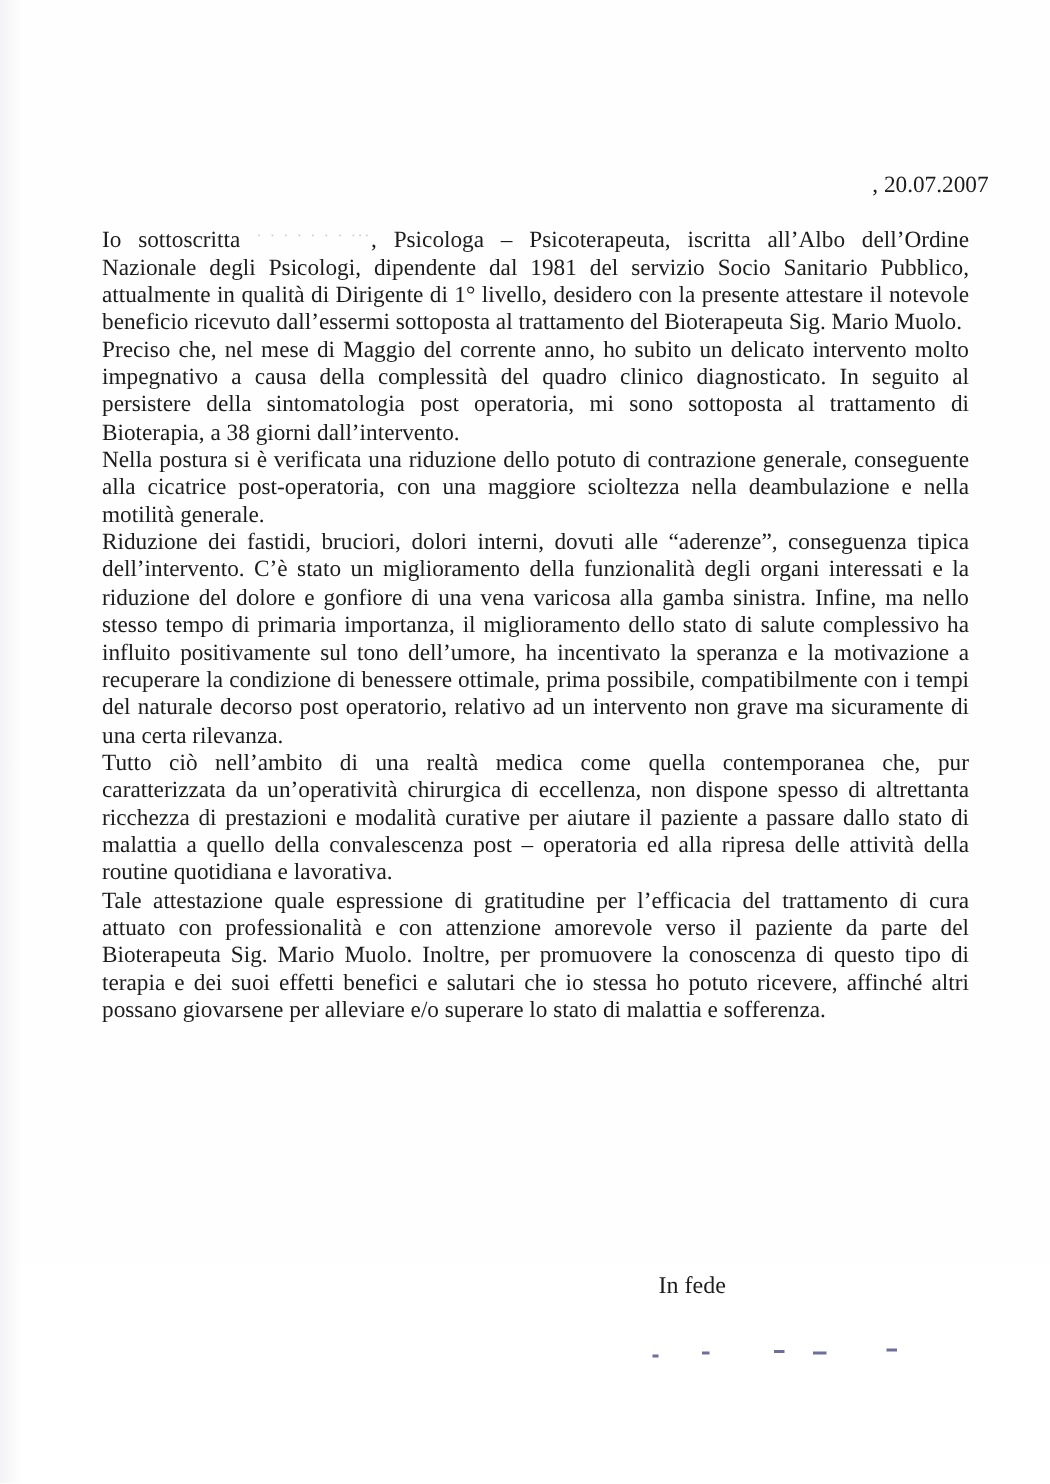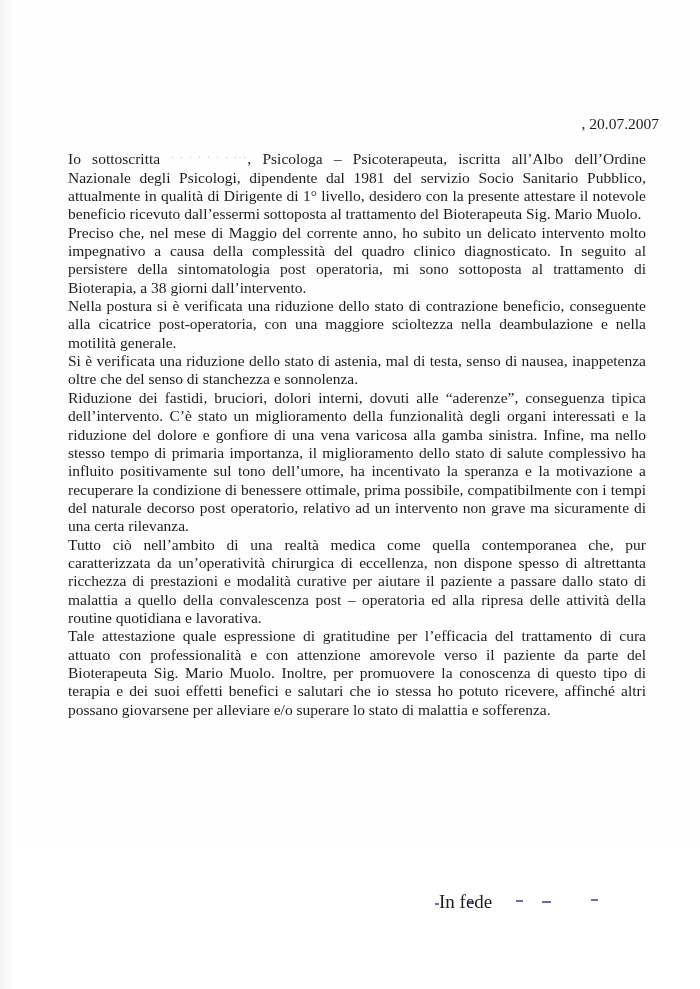--- a/index.html
+++ b/index.html
@@ -47,22 +47,22 @@
       color: #c8c8c8;
       letter-spacing: 2px;
       font-size: 10px;
       vertical-align: baseline;
       overflow: hidden;
       white-space: nowrap;
     }
     .closing {
       position: absolute;
       left: 439px;
-      top: 892px;
-      font-size: 19px;
+      top: 848px;
+      font-size: 16px;
       line-height: 20px;
     }
     .signature {
       position: absolute;
       left: 425px;
       top: 898px;
       width: 200px;
       height: 8px;
     }
     .sig-dash {
@@ -82,22 +82,21 @@
 <body>
 
 <div class="page">
   <div class="scan-edge"></div>
 
   <div class="date">, 20.07.2007</div>
 
   <div class="body-text">
     <p><span>Io sottoscritta</span> <span class="redacted">. . .  . .  . .  ....</span><span>, Psicologa – Psicoterapeuta, iscritta all’Albo dell’Ordine Nazionale degli Psicologi, dipendente dal 1981 del servizio Socio Sanitario Pubblico, attualmente in qualità di Dirigente di 1° livello, desidero con la presente attestare il notevole beneficio ricevuto dall’essermi sottoposta al trattamento del Bioterapeuta Sig. Mario Muolo.</span></p>
     <p>Preciso che, nel mese di Maggio del corrente anno, ho subito un delicato intervento molto impegnativo a causa della complessità del quadro clinico diagnosticato. In seguito al persistere della sintomatologia post operatoria, mi sono sottoposta al trattamento di Bioterapia, a 38 giorni dall’intervento.</p>
-    <p>Nella postura si è verificata una riduzione dello stato di contrazione beneficio, conseguente alla cicatrice post-operatoria, con una maggiore scioltezza nella deambulazione e nella motilità generale.</p>
-    <p>Si è verificata una riduzione dello stato di astenia, mal di testa, senso di nausea, inappetenza oltre che del senso di stanchezza e sonnolenza.</p>
+    <p>Nella postura si è verificata una riduzione dello potuto di contrazione generale, conseguente alla cicatrice post-operatoria, con una maggiore scioltezza nella deambulazione e nella motilità generale.</p>
     <p>Riduzione dei fastidi, bruciori, dolori interni, dovuti alle “aderenze”, conseguenza tipica dell’intervento. C’è stato un miglioramento della funzionalità degli organi interessati e la riduzione del dolore e gonfiore di una vena varicosa alla gamba sinistra. Infine, ma nello stesso tempo di primaria importanza, il miglioramento dello stato di salute complessivo ha influito positivamente sul tono dell’umore, ha incentivato la speranza e la motivazione a recuperare la condizione di benessere ottimale, prima possibile, compatibilmente con i tempi del naturale decorso post operatorio, relativo ad un intervento non grave ma sicuramente di una certa rilevanza.</p>
     <p>Tutto ciò nell’ambito di una realtà medica come quella contemporanea che, pur caratterizzata da un’operatività chirurgica di eccellenza, non dispone spesso di altrettanta ricchezza di prestazioni e modalità curative per aiutare il paziente a passare dallo stato di malattia a quello della convalescenza post – operatoria ed alla ripresa delle attività della routine quotidiana e lavorativa.</p>
     <p>Tale attestazione quale espressione di gratitudine per l’efficacia del trattamento di cura attuato con professionalità e con attenzione amorevole verso il paziente da parte del Bioterapeuta Sig. Mario Muolo. Inoltre, per promuovere la conoscenza di questo tipo di terapia e dei suoi effetti benefici e salutari che io stessa ho potuto ricevere, affinché altri possano giovarsene per alleviare e/o superare lo stato di malattia e sofferenza.</p>
   </div>
 
   <div class="closing">In fede</div>
 
   <div class="signature">
     <span class="sig-dash" style="left:10px;top:5px;width:4px;"></span>
     <span class="sig-dash" style="left:43px;top:3px;width:5px;"></span>

